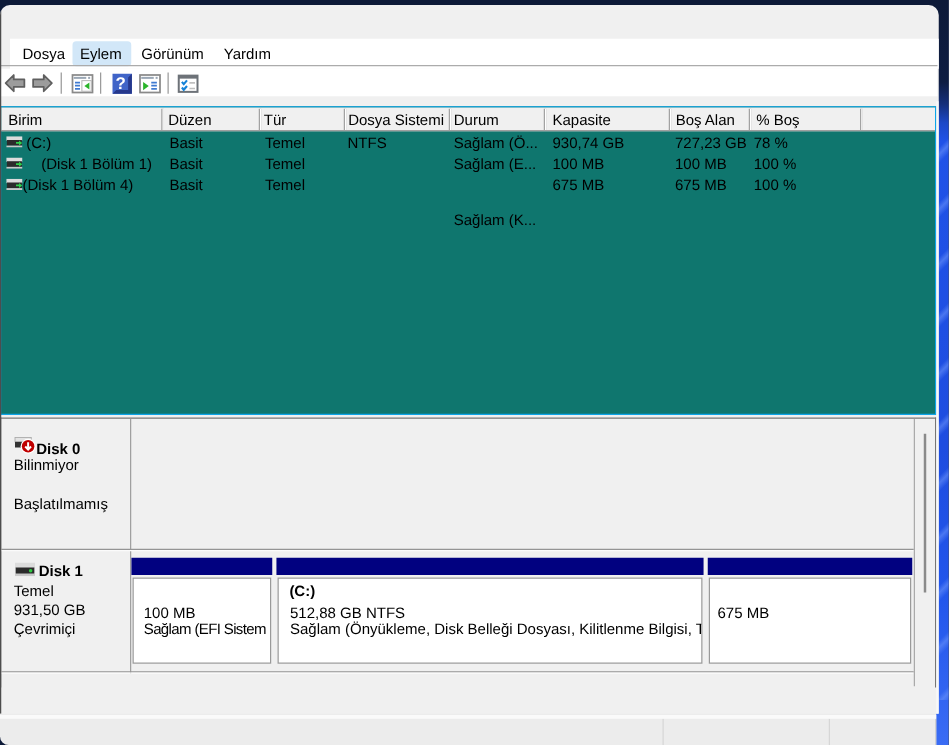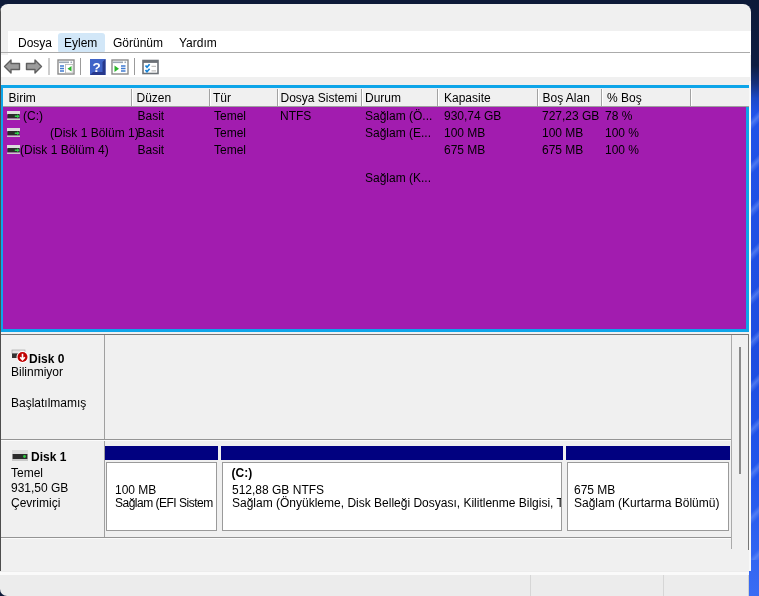--- a/index.html
+++ b/index.html
@@ -82,21 +82,21 @@
         <rect x="143" y="5.5" width="15" height="13" fill="#fff" stroke="#6d7278" stroke-width="1.6"></rect>
         <rect x="143" y="5.5" width="15" height="2.4" fill="#6d7278"></rect>
         <path d="M 145.5 10.5 l 1.5 1.8 l 2.6 -3" fill="none" stroke="#1583d8" stroke-width="1.7"></path>
         <path d="M 145.5 15 l 1.5 1.8 l 2.6 -3" fill="none" stroke="#1583d8" stroke-width="1.7"></path>
         <line x1="151.5" y1="11.3" x2="156" y2="11.3" stroke="#c0c0c0" stroke-width="1.3"></line>
         <line x1="151.5" y1="15.8" x2="156" y2="15.8" stroke="#c0c0c0" stroke-width="1.3"></line>
       </g>
     </svg>
   </div>
 
-  <div class="abs" id="listview" style="left:0; top:81px; width:749px; height:247px; background:#a21caf; border:3px solid #0ea5e9;">
+  <div class="abs" id="listview" style="left:0; top:81px; width:749px; height:247px; background:#0f766e; border:1px solid #0ea5e9;">
 
     <div class="abs" id="lvheader" style="left:0; top:0; width:747px; height:19px; background:#f0f0f0; border-bottom:1px solid #9f9f9f;"></div>
 
     <div class="abs t12" style="left:5.5px; top:3px;">Birim</div>
     <div class="abs t12" style="left:133.5px; top:3px;">Düzen</div>
     <div class="abs t12" style="left:210px; top:3px;text-align:center;">Tür</div>
     <div class="abs t12" style="left:277.5px; top:3px;">Dosya Sistemi</div>
     <div class="abs t12" style="left:362px; top:3px;">Durum</div>
     <div class="abs t12" style="left:441px; top:3px;">Kapasite</div>
     <div class="abs t12" style="left:539.5px; top:3px;">Boş Alan</div>
@@ -126,21 +126,21 @@
       <span class="abs" style="left:539px;">727,23 GB</span>
       <span class="abs" style="left:602px;">78 %</span>
     </div>
     <div class="row" style="top:36px;">
       <svg class="abs" style="left:4px; top:4px;" width="13" height="9" viewBox="0 0 13 9">
           <rect x="0" y="0" width="13" height="3.5" fill="#dcdcdc"></rect>
           <rect x="0.5" y="3" width="12" height="4.5" fill="#2b2b2b"></rect>
           <rect x="0" y="7.5" width="13" height="1.5" fill="#c9c9c9"></rect>
           <path d="M 7.8 4.6 L 10.2 4.6 L 10.2 3.3 L 12.8 5.3 L 10.2 7.3 L 10.2 6 L 7.8 6 Z" fill="#2fd24a"></path>
         </svg>
-      <span class="abs" style="left:31px;padding-left:16px;">(Disk 1 Bölüm 1)</span>
+      <span class="abs" style="left:16px;padding-left:16px;">(Disk 1 Bölüm 1)</span>
       <span class="abs" style="left:134.5px;">Basit</span>
       <span class="abs" style="left:211px;">Temel</span>
       <span class="abs" style="left:362px;">Sağlam (E...</span>
       <span class="abs" style="left:441px;">100 MB</span>
       <span class="abs" style="left:539px;">100 MB</span>
       <span class="abs" style="left:602px;">100 %</span>
     </div>
     <div class="row" style="top:53px;">
       <svg class="abs" style="left:4px; top:4px;" width="13" height="9" viewBox="0 0 13 9">
           <rect x="0" y="0" width="13" height="3.5" fill="#dcdcdc"></rect>
@@ -204,21 +204,20 @@
       <div class="pbox">
         <div class="abs t12" style="left:8.5px; top:3px; font-weight:bold;">(C:)</div>
         <div class="abs t12" style="left:9px; top:20px;">512,88 GB NTFS</div>
         <div class="abs t12" style="left:9px; top:33px;">Sağlam (Önyükleme, Disk Belleği Dosyası, Kilitlenme Bilgisi, Temel Veri Bölümü)</div>
       </div>
     </div>
     <div class="part" style="left:565px; width:164px;">
       <div class="pbar"></div>
       <div class="pbox">
         <div class="abs t12" style="left:6px; top:20px;">675 MB</div>
-        <div class="abs t12" style="left:6px; top:33px;">Sağlam (Kurtarma Bölümü)</div>
       </div>
     </div>
   </div>
 
   <div class="abs" style="left:749px; top:77px; width:2px; height:490px; background:#f8f8f8;"></div>
   <div class="abs" style="left:0; top:0; width:1px; height:567px; background:#4d4d4d;"></div>
 </div>
 <div class="abs" style="left:0; top:572px; width:749px; height:3px; background:#fafafa;"></div>
 
 </body></html>

